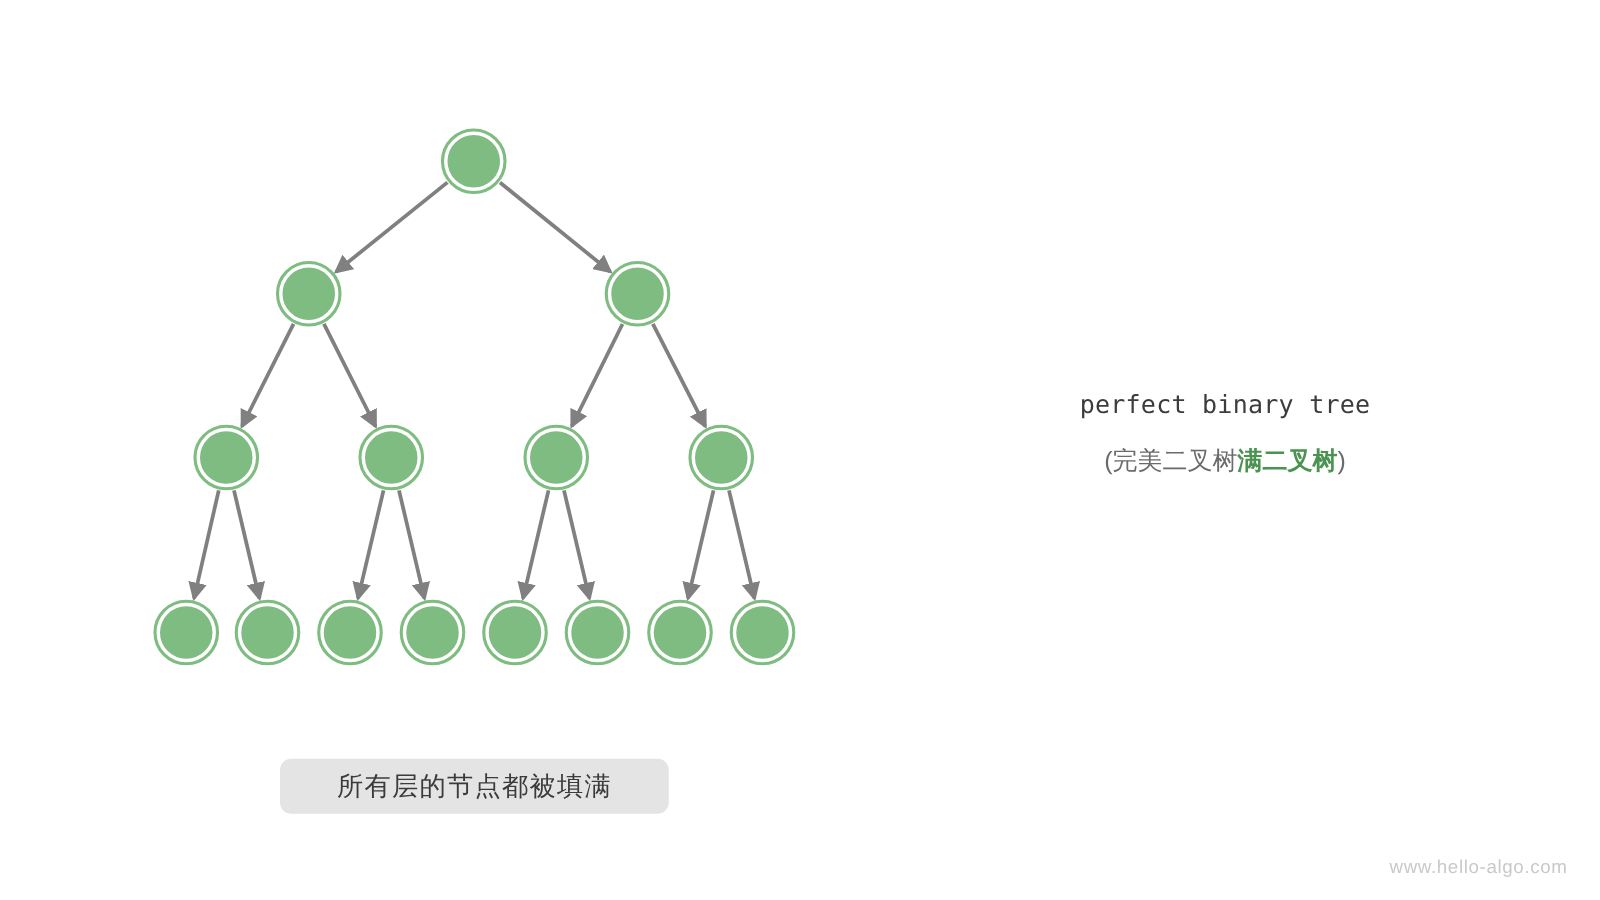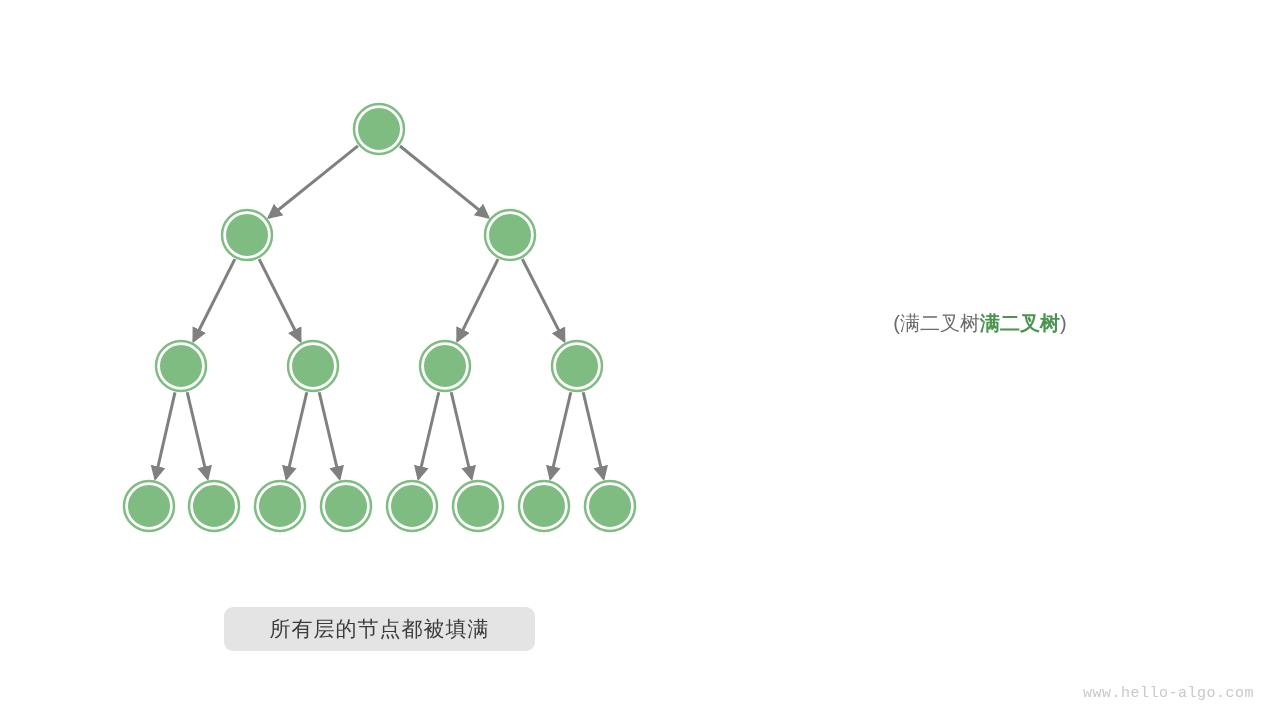--- a/index.html
+++ b/index.html
@@ -68,21 +68,21 @@
   }
   .caption-text {
     font-size: 21px;
     color: #3b3b3b;
     letter-spacing: 1px;
   }
   .watermark {
     position: absolute;
     right: 26px;
     bottom: 18px;
-    font-family: Liberation Mono, monospace;
+    font-family: Liberation Sans, sans-serif;
     font-size: 15px;
     color: #c9c9c9;
     letter-spacing: 0.5px;
   }
 </style>
 </head>
 <body>
 
 <svg id="diagram-canvas" viewBox="0 0 1280 720" xmlns="http://www.w3.org/2000/svg">
   <defs>
@@ -164,20 +164,21 @@
         <circle cx="544" cy="506" r="22" fill="#7fbc81" stroke="#ffffff" stroke-width="2"></circle>
       </g>
       <g>
         <circle cx="610" cy="506" r="25" fill="none" stroke="#7fbc81" stroke-width="2.5"></circle>
         <circle cx="610" cy="506" r="22" fill="#7fbc81" stroke="#ffffff" stroke-width="2"></circle>
       </g>
     </g>
 </svg>
 
 <div class="legend">
-  <div class="legend-note"><span>(满二叉树</span><span class="accent">满二叉树</span><span>)</span></div>
+  <div class="legend-subtitle">perfect binary tree</div>
+  <div class="legend-note"><span>(完美二叉树</span><span class="accent">满二叉树</span><span>)</span></div>
 </div>
 
 <div class="caption-wrap">
   <span class="caption-text">所有层的节点都被填满</span>
 </div>
 
 <div class="watermark">www.hello-algo.com</div>
 
 </body></html>

